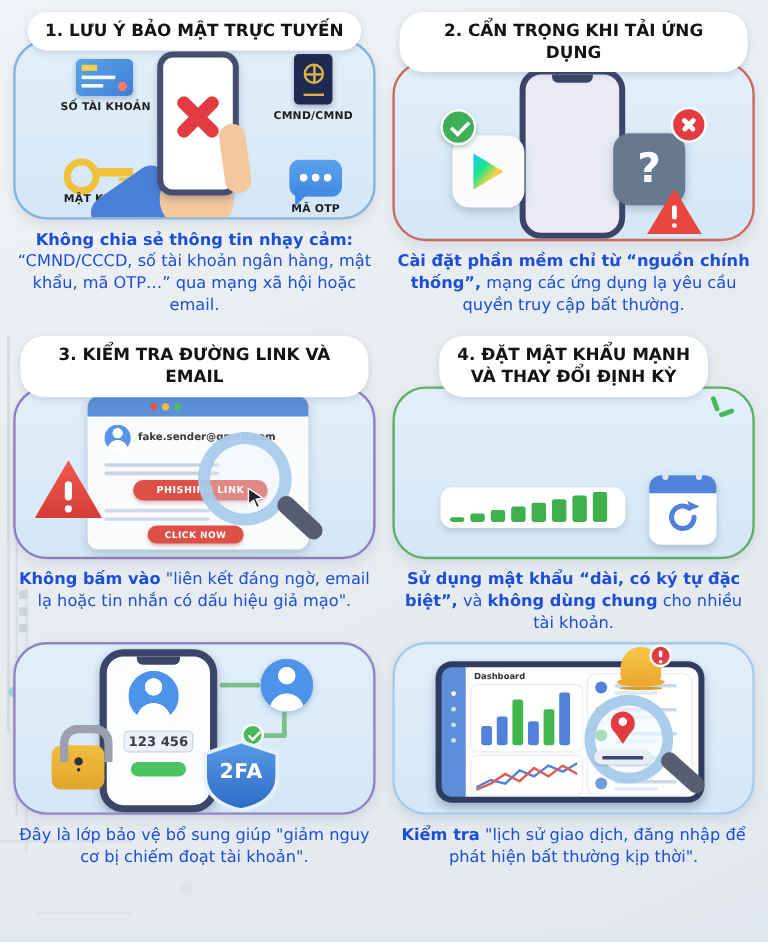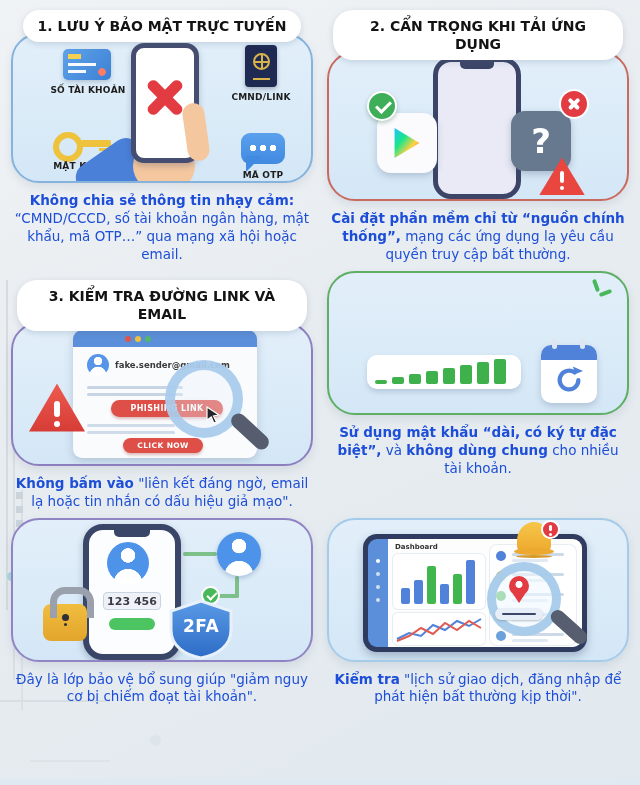--- a/index.html
+++ b/index.html
@@ -177,21 +177,21 @@
 <div class="deco strip"></div>
 
 <div class="board">
 
   <section class="card">
     <div class="pill"><span>1. LƯU Ý BẢO MẬT TRỰC TUYẾN</span></div>
     <div class="illus h150" style="border-color: rgb(133, 179, 220);">
       <div class="abs cc"></div>
       <span class="lbl lbl-acc">SỐ TÀI KHOẢN</span>
       <div class="abs passport"></div>
-      <span class="lbl lbl-id">CMND/LINK</span>
+      <span class="lbl lbl-id">CMND/CMND</span>
       <div class="abs key"></div>
       <span class="lbl lbl-pw">MẬT KHẨU</span>
       <div class="abs bubble"></div>
       <span class="lbl lbl-otp">MÃ OTP</span>
       <div class="abs sleeve"></div>
       <div class="abs palm"></div>
       <div class="abs phone1"></div>
       <div class="abs fingers"></div>
     </div>
     <p class="caption"><b>Không chia sẻ thông tin nhạy cảm:</b><span> “CMND/CCCD, số tài khoản ngân hàng, mật khẩu, mã OTP…” qua mạng xã hội hoặc email.</span><b></b><span></span></p>
@@ -238,20 +238,22 @@
       <div class="abs mag3"></div>
       <div class="abs handle3"></div>
       <svg class="abs cursor3" width="16" height="18" viewBox="0 0 16 18">
         <path d="M2 1 L14 9 L8.5 10 L11.5 16 L8.8 17 L6.3 11 L2 14 Z" fill="#23232b" stroke="#fff" stroke-width="1.2"></path>
       </svg>
     </div>
     <p class="caption"><b>Không bấm vào</b><span> "liên kết đáng ngờ, email lạ hoặc tin nhắn có dấu hiệu giả mạo".</span><b></b><span></span></p>
   </section>
 
   <section class="card">
+    <div class="pill"><span>4. ĐẶT MẬT KHẨU MẠNH
+VÀ THAY ĐỔI ĐỊNH KỲ</span></div>
     <div class="illus h144" style="border-color: rgb(95, 174, 102);">
       <div class="abs spark"></div>
       <div class="abs bars4">
         <svg width="142" height="26" viewBox="0 0 142 26">
           <rect x="2" y="22" width="12" height="4" rx="2" fill="#3eb14d"></rect>
           <rect x="19" y="19" width="12" height="7" rx="2" fill="#3eb14d"></rect>
           <rect x="36" y="16" width="12" height="10" rx="2" fill="#3eb14d"></rect>
           <rect x="53" y="13" width="12" height="13" rx="2" fill="#3eb14d"></rect>
           <rect x="70" y="10" width="12" height="16" rx="2" fill="#3eb14d"></rect>
           <rect x="87" y="7" width="12" height="19" rx="2" fill="#3eb14d"></rect>

